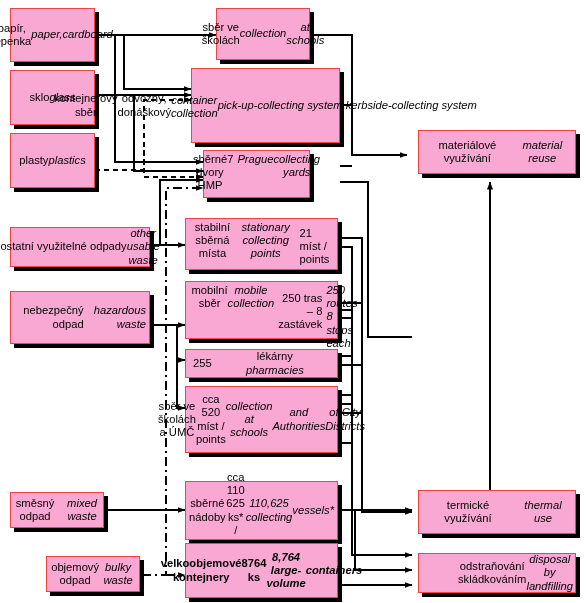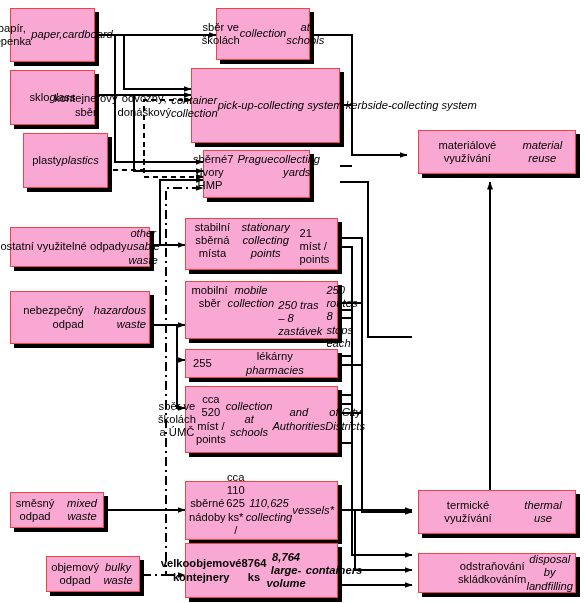--- a/index.html
+++ b/index.html
@@ -97,21 +97,21 @@
     <div class="cz">papír, lepenka</div>
     <div class="en">paper,</div>
     <div class="en">cardboard</div>
   </div>
 
   <div class="node" style="left:10px;top:70px;width:85px;height:55px;">
     <div class="cz">sklo</div>
     <div class="en">glass</div>
   </div>
 
-  <div class="node" style="left:23px;top:133px;width:85px;height:55px;">
+  <div class="node" style="left:10px;top:133px;width:85px;height:55px;">
     <div class="cz">plasty</div>
     <div class="en">plastics</div>
   </div>
 
   <div class="node" style="left:10px;top:227px;width:140px;height:40px;">
     <div class="cz nw">ostatní využitelné odpady</div>
     <div class="en">other usable waste</div>
   </div>
 
   <div class="node" style="left:10px;top:291px;width:140px;height:53px;text-align:right;">
@@ -154,21 +154,21 @@
 
   <div class="node" style="left:185px;top:218px;width:153px;height:52px;align-items:stretch;">
     <div class="cz">stabilní sběrná místa</div>
     <div class="en">stationary collecting points</div>
     <div class="cz" style="text-align:left;margin-top:6px;padding-left:4px;">21 míst / points</div>
   </div>
 
   <div class="node" style="left:185px;top:281px;width:153px;height:58px;align-items:stretch;padding-left:29px;">
     <div class="cz">mobilní sběr</div>
     <div class="en">mobile collection</div>
-    <div class="cz" style="text-align:left;margin-top:15px;padding-left:4px;font-style:italic;">250 tras – 8 zastávek</div>
+    <div class="cz" style="text-align:right;margin-top:8px;padding-left:4px;">250 tras – 8 zastávek</div>
     <div class="en" style="text-align:left;padding-left:4px;">250 routes 8 stops each</div>
   </div>
 
   <div class="node leftnum" style="left:185px;top:349px;width:153px;height:29px;justify-content:center;">
     <div class="row-num" style="align-items:center;">
       <span class="num" style="padding-left:4px;">255</span>
       <span class="txt">
         <span class="cz" style="display:block">lékárny</span>
         <span class="en" style="display:block">pharmacies</span>
       </span>

